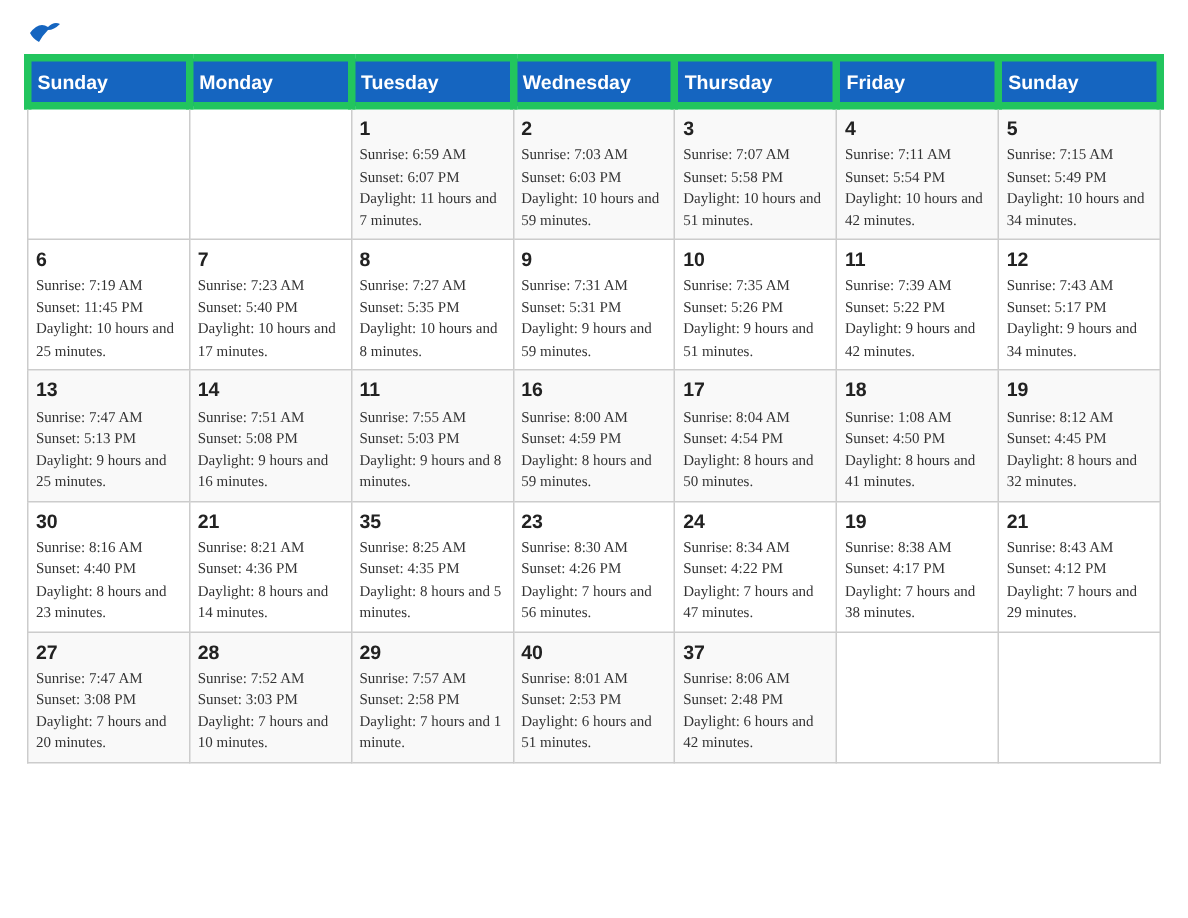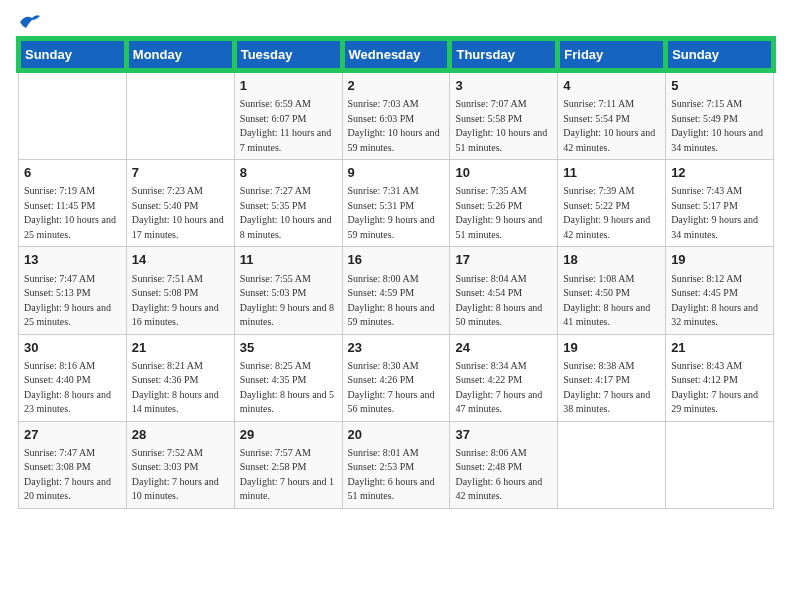--- a/index.html
+++ b/index.html
@@ -327,21 +327,21 @@
 and 10 minutes.</div>
         </td>
         <td>
           <span class="day-number">29</span>
           <div class="cell-content">Sunrise: 7:57 AM
 Sunset: 2:58 PM
 Daylight: 7 hours
 and 1 minute.</div>
         </td>
         <td>
-          <span class="day-number">20</span>
+          <span class="day-number">40</span>
           <div class="cell-content">Sunrise: 8:01 AM
 Sunset: 2:53 PM
 Daylight: 6 hours
 and 51 minutes.</div>
         </td>
         <td>
           <span class="day-number">37</span>
           <div class="cell-content">Sunrise: 8:06 AM
 Sunset: 2:48 PM
 Daylight: 6 hours

